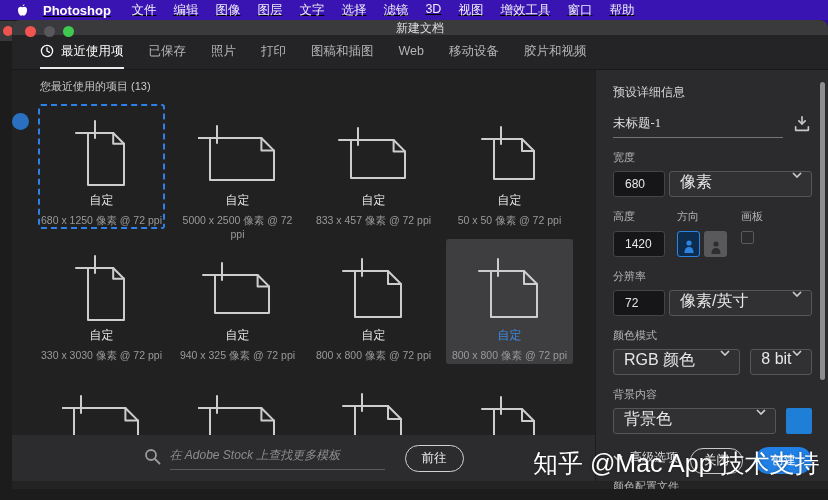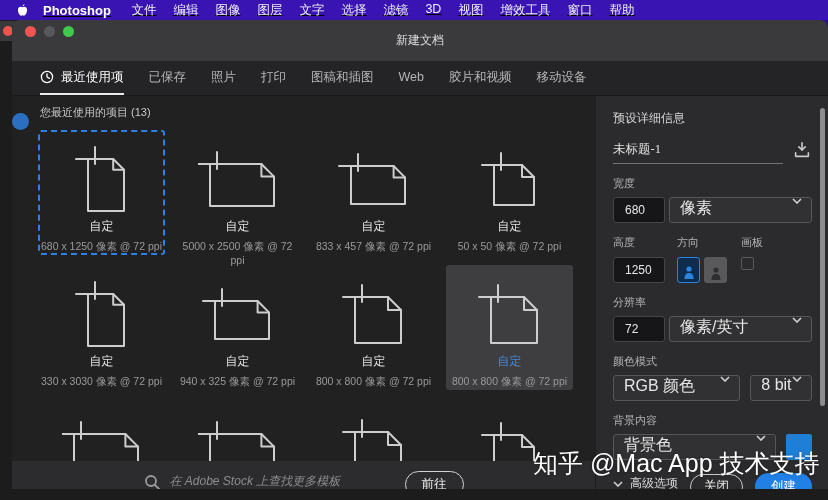--- a/index.html
+++ b/index.html
@@ -18,22 +18,22 @@
 
   
   .stray-tab { position:absolute; left:0; top:21px; width:15px; height:20px; background:#39393b; z-index:0; }
   .stray-dot { position:absolute; left:3px; top:26px; width:10px; height:10px; border-radius:50%; background:#ee544e; z-index:1; }
   .blue-blob { position:absolute; left:12px; top:113px; width:17px; height:17px; border-radius:50%; background:#2a6fc0; z-index:2; }
 
   
   .window { position:absolute; left:12px; top:20px; width:816px; height:469px;
     background:#232324; border-radius:8px 8px 0 0; overflow:hidden; z-index:1; }
 
-  .titlebar { position:relative; height:41px; background:#3a3a3d; display:flex;
-    align-items:center; justify-content:center; }
+  .titlebar { position:relative; height:15px; background:#3a3a3d; display:flex;
+    align-items:flex-start; justify-content:center; }
   .titlebar .title { color:#dededf; font-size:12px; }
   .lights { position:absolute; left:13px; top:6px; display:flex; gap:8px; }
   .light { width:11px; height:11px; border-radius:50%; }
   .light.red { background:#f2554f; } .light.gray { background:#57575c; } .light.green { background:#3fc94f; }
 
   
   .tabbar { height:35px; background:#242426; display:flex; align-items:stretch;
     padding-left:28px; border-bottom:1px solid #191919; }
   .tab { display:flex; align-items:center; gap:7px; margin-right:25px; color:#b5b5b6;
     font-size:12.5px; border-bottom:2px solid transparent; white-space:nowrap; }
@@ -157,24 +157,24 @@
       <div class="tab">
         <span>打印</span>
       </div>
       <div class="tab">
         <span>图稿和插图</span>
       </div>
       <div class="tab">
         <span>Web</span>
       </div>
       <div class="tab">
+        <span>移动设备</span>
+      </div>
+      <div class="tab">
         <span>胶片和视频</span>
-      </div>
-      <div class="tab">
-        <span>移动设备</span>
       </div>
     </div>
 
   <div class="content">
 
     <div class="main">
       <div class="heading">您最近使用的项目 (13)</div>
       <div class="grid" id="preset-grid">
           <div class="card selected">
             <div class="card-icon">
@@ -348,21 +348,21 @@
           <svg width="10" height="6" viewBox="0 0 10 6" fill="none" stroke="#d0d0d0" stroke-width="1.6">
               <polyline points="1,1 5,5 9,1"></polyline>
             </svg>
         </span>
       </div>
 
       <div class="trio">
         <div style="width:52px;">
           <div class="flabel" style="margin-top:0;">高度</div>
           <div class="ctl-row">
-              <span class="num-input">1250</span>
+              <span class="num-input">1420</span>
             </div>
         </div>
         <div>
           <div class="flabel" style="margin-top:0;">方向</div>
           <div class="ctl-row">
             <span class="orient-btn sel">
               <svg width="12" height="15" viewBox="0 0 12 15" fill="#2b84e0">
                 <circle cx="6" cy="4" r="2.6"></circle>
                   <path d="M1.5 14 C1.5 9.5 3.5 8 6 8 C8.5 8 10.5 9.5 10.5 14 Z"></path>
               </svg>

